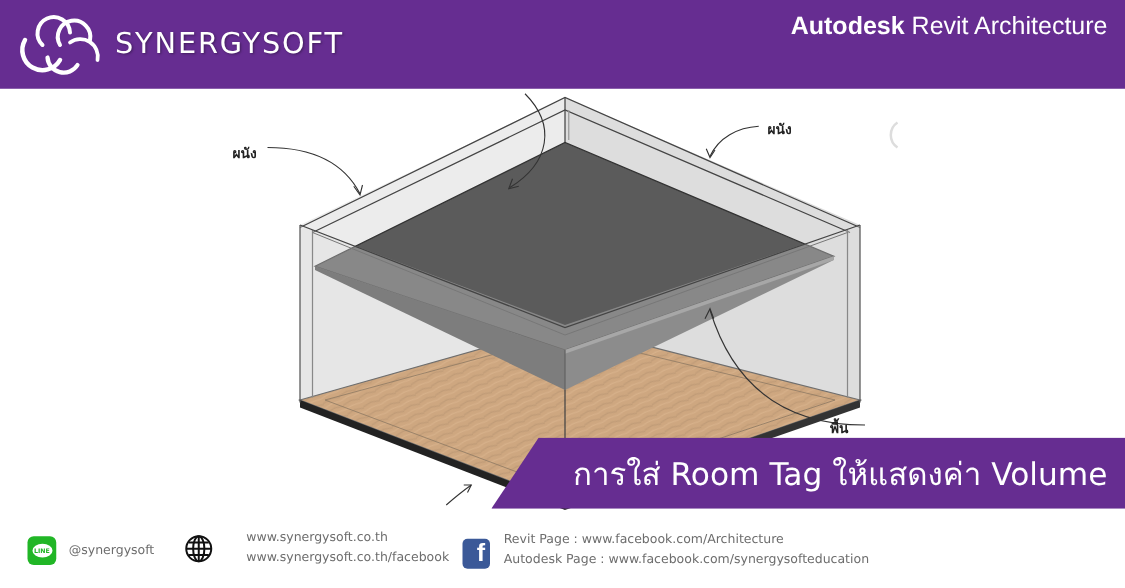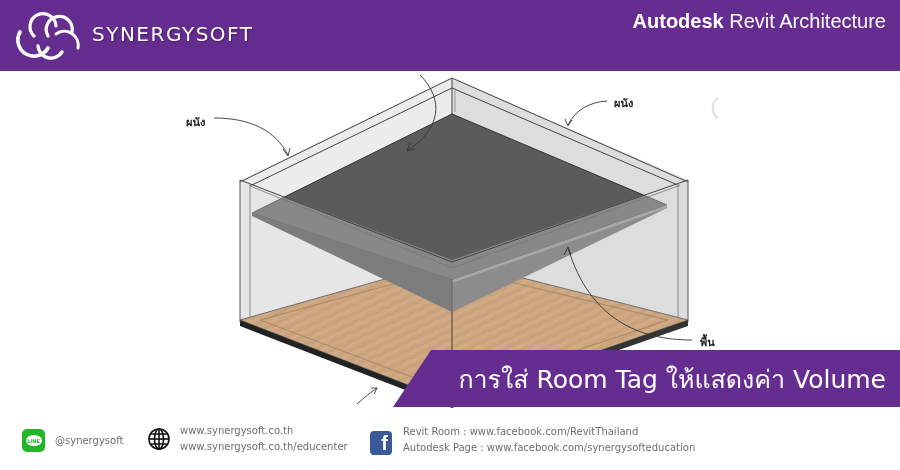--- a/index.html
+++ b/index.html
@@ -1,20 +1,20 @@
 <!DOCTYPE html>
 <html><head>
 <meta charset="utf-8">
 <style>
   * { box-sizing: border-box; margin: 0; padding: 0; }
   html, body { width: 900px; height: 470px; overflow: hidden; background: #ffffff; }
   body { position: relative; font-family: "DejaVu Sans", sans-serif; }
   .header { position: absolute; left: 0; top: 0; width: 900px; height: 71px; background: #662d91; }
   .logo { position: absolute; left: 12px; top: 6px; width: 80px; height: 60px; }
-  .brand { position: absolute; left: 92px; top: 22px; color: #ffffff; font-family: "DejaVu Sans", sans-serif; font-size: 20px; letter-spacing: 1.5px; font-weight: normal; text-shadow: 1px 1px 2px rgba(0,0,0,0.35); }
+  .brand { position: absolute; left: 92px; top: 22px; color: #ffffff; font-family: "DejaVu Sans", sans-serif; font-size: 23px; letter-spacing: 1.5px; font-weight: normal; text-shadow: 1px 1px 2px rgba(0,0,0,0.35); }
   .hdr-right { position: absolute; right: 14px; top: 8px; text-align: right; color: #ffffff; font-family: "Liberation Sans", sans-serif; font-size: 20px; line-height: 27px; }
   .hdr-right .bold { font-weight: bold; }
   .drawing { position: absolute; left: 0; top: 71px; width: 900px; height: 340px; }
   .label { position: absolute; font-family: Liberation Sans, sans-serif; font-size: 11px; color: #222; font-weight: bold; }
   .banner { position: absolute; left: 393px; top: 350px; width: 507px; height: 73px; background: #662d91;
             clip-path: polygon(38px 0, 507px 0, 507px 57px, 0 57px); }
   .banner-text { position: absolute; right: 14px; top: 9px; color: #ffffff; font-family: "DejaVu Sans", sans-serif; font-size: 25px; white-space: nowrap; }
   .footer { position: absolute; left: 0; top: 411px; width: 900px; height: 59px; background: #ffffff; }
   .f-item { position: absolute; display: flex; align-items: center; }
   .f-text { font-family: "DejaVu Sans", sans-serif; font-size: 10px; color: #6d6d6d; line-height: 16px; }
@@ -98,21 +98,21 @@
     <path d="M564 255 L568 247 L571 255"></path>
     <path d="M357 404 C365 397 370 393 377 388"></path>
     <path d="M371 388 L377 388 L374 394"></path>
   </g>
 
   <path d="M718 98 A12 12 0 0 0 718 118" fill="none" stroke="#ddd" stroke-width="2"></path>
 </svg>
 
 <div class="label" style="left:186px; top:113px;">ผนัง</div>
 <div class="label" style="left:614px; top:94px;">ผนัง</div>
-<div class="label" style="left:700px; top:333px;">พื้น</div>
+<div class="label" style="left:664px; top:333px;">พื้น</div>
 
 <div class="banner">
   <div class="banner-text">การใส่ Room Tag ให้แสดงค่า Volume</div>
 </div>
 
 <div class="footer">
   <div class="f-item" style="left:22px; top:18px;">
     <div class="line-icon">
       <div class="line-bubble">LINE</div>
     </div>
@@ -122,26 +122,26 @@
   <div class="f-item" style="left:147px; top:12px;">
     <svg width="24" height="24" viewBox="0 0 24 24">
       <g fill="none" stroke="#111" stroke-width="1.6">
         <circle cx="12" cy="12" r="10"></circle>
         <ellipse cx="12" cy="12" rx="4.5" ry="10"></ellipse>
         <line x1="2" y1="12" x2="22" y2="12"></line>
         <line x1="12" y1="2" x2="12" y2="22"></line>
         <path d="M4 7 H20 M4 17 H20"></path>
       </g>
     </svg>
-    <div style="margin-left:9px;">
+    <div style="margin-left:26px;">
       <div class="f-text">www.synergysoft.co.th</div>
-      <div class="f-text">www.synergysoft.co.th/educenter</div>
+      <div class="f-text">www.synergysoft.co.th/facebook</div>
     </div>
   </div>
 
   <div class="f-item" style="left:370px; top:19px;">
     <div class="fb-icon">f</div>
     <div style="margin-left:11px; margin-top:-6px;">
-      <div class="f-text">Revit Room : www.facebook.com/RevitThailand</div>
+      <div class="f-text">Revit Page : www.facebook.com/Architecture</div>
       <div class="f-text">Autodesk Page : www.facebook.com/synergysofteducation</div>
     </div>
   </div>
 </div>
 
 </body></html>

